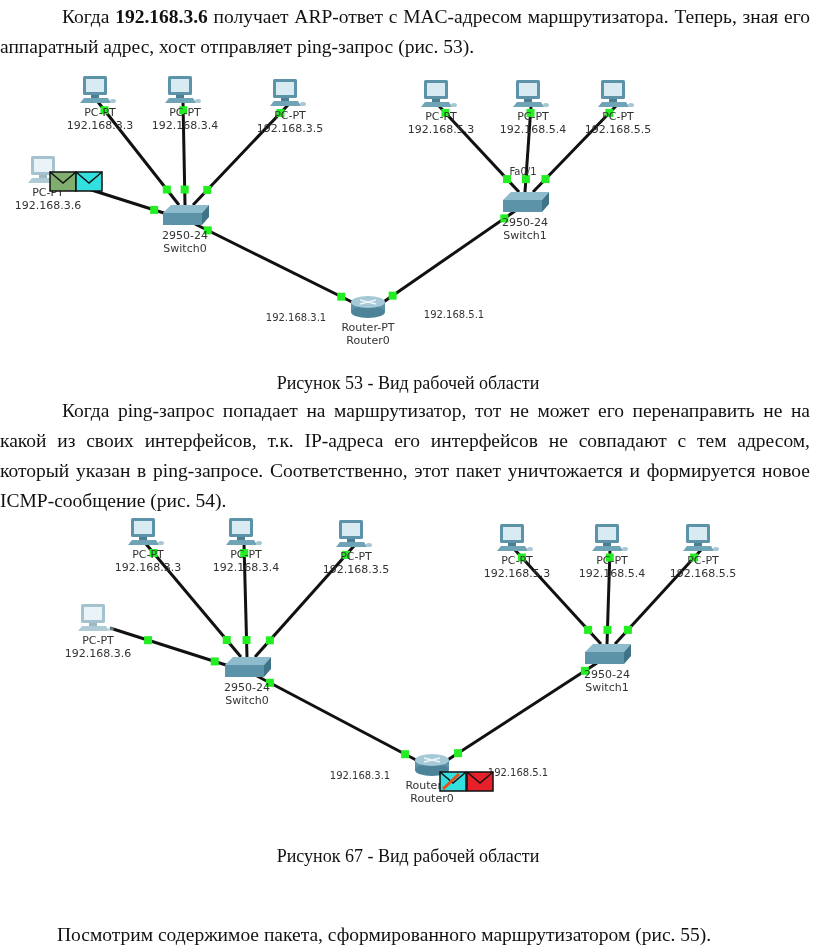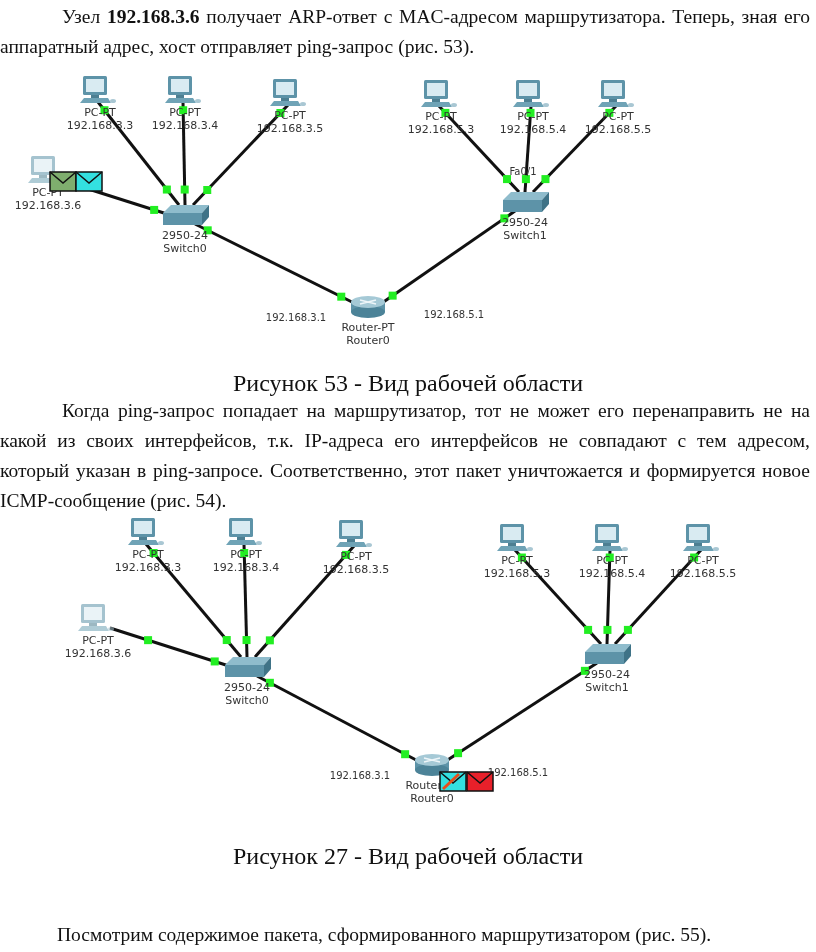--- a/index.html
+++ b/index.html
@@ -1,29 +1,29 @@
 <!DOCTYPE html>
 <html><head>
 <meta charset="utf-8">
 <style>
   html, body { margin:0; padding:0; background:#fff; }
   body { width:816px; height:952px; position:relative; overflow:hidden; font-family:"Liberation Serif", serif; color:#111; }
   .para { position:absolute; left:0; width:810px; font-size:19.5px; line-height:30px; text-align:justify; }
   .para .indent { display:inline-block; width:62px; }
-  .caption { position:absolute; left:0; width:816px; text-align:center; font-size:24px; line-height:28px; }
+  .caption { position:absolute; left:0; width:816px; text-align:center; font-size:18px; line-height:28px; }
   svg.diagram { position:absolute; left:0; }
   svg text { font-family:"DejaVu Sans", sans-serif; fill:#333; }
   .lbl { font-size:11px; }
   .ip { font-size:10px; }
 </style>
 </head>
 <body>
 
 <div class="para" style="top:2px;">
-  <span class="indent"></span><span>Узел </span><b>192.168.3.6</b><span> получает ARP-ответ с MAC-адресом маршрутизатора. Теперь, зная его аппаратный адрес, хост отправляет ping-запрос (рис. 53).</span>
+  <span class="indent"></span><span>Когда </span><b>192.168.3.6</b><span> получает ARP-ответ с MAC-адресом маршрутизатора. Теперь, зная его аппаратный адрес, хост отправляет ping-запрос (рис. 53).</span>
 </div>
 
 <svg class="diagram" id="fig53" width="816" height="310" style="top:62px;">
     <line x1="98" y1="40" x2="179" y2="143" stroke="#111111" stroke-width="3"></line>
     <rect x="100.48" y="44.24" width="8" height="8" fill="#22ee22"></rect>
     <rect x="162.85" y="123.55" width="8" height="8" fill="#22ee22"></rect>
     <line x1="183" y1="40" x2="185" y2="143" stroke="#111111" stroke-width="3"></line>
     <rect x="179.16" y="44.24" width="8" height="8" fill="#22ee22"></rect>
     <rect x="180.7" y="123.55" width="8" height="8" fill="#22ee22"></rect>
     <line x1="288" y1="43" x2="193" y2="143" stroke="#111111" stroke-width="3"></line>
@@ -269,17 +269,17 @@
       <rect x="440" y="262" width="26" height="19" fill="#33e0e0" stroke="#111" stroke-width="1.5"></rect>
       <path d="M440,262 L453,273 L466,262" fill="none" stroke="#111" stroke-width="1.5"></path>
       <line x1="443" y1="279" x2="459" y2="264" stroke="#e84d1a" stroke-width="3"></line>
     </g>
     <g>
       <rect x="467" y="262" width="26" height="19" fill="#e8202a" stroke="#111" stroke-width="1.5"></rect>
       <path d="M467,262 L480,273 L493,262" fill="none" stroke="#111" stroke-width="1.5"></path>
     </g>
   </svg>
 
-<div class="caption" style="top:842px;">Рисунок 27 - Вид рабочей области</div>
+<div class="caption" style="top:842px;">Рисунок 67 - Вид рабочей области</div>
 
 <div class="para" style="top:920px;">
   <span class="indent" style="width:57px"></span><span>Посмотрим содержимое пакета, сформированного маршрутизатором (рис. 55).</span>
 </div>
 
 </body></html>

